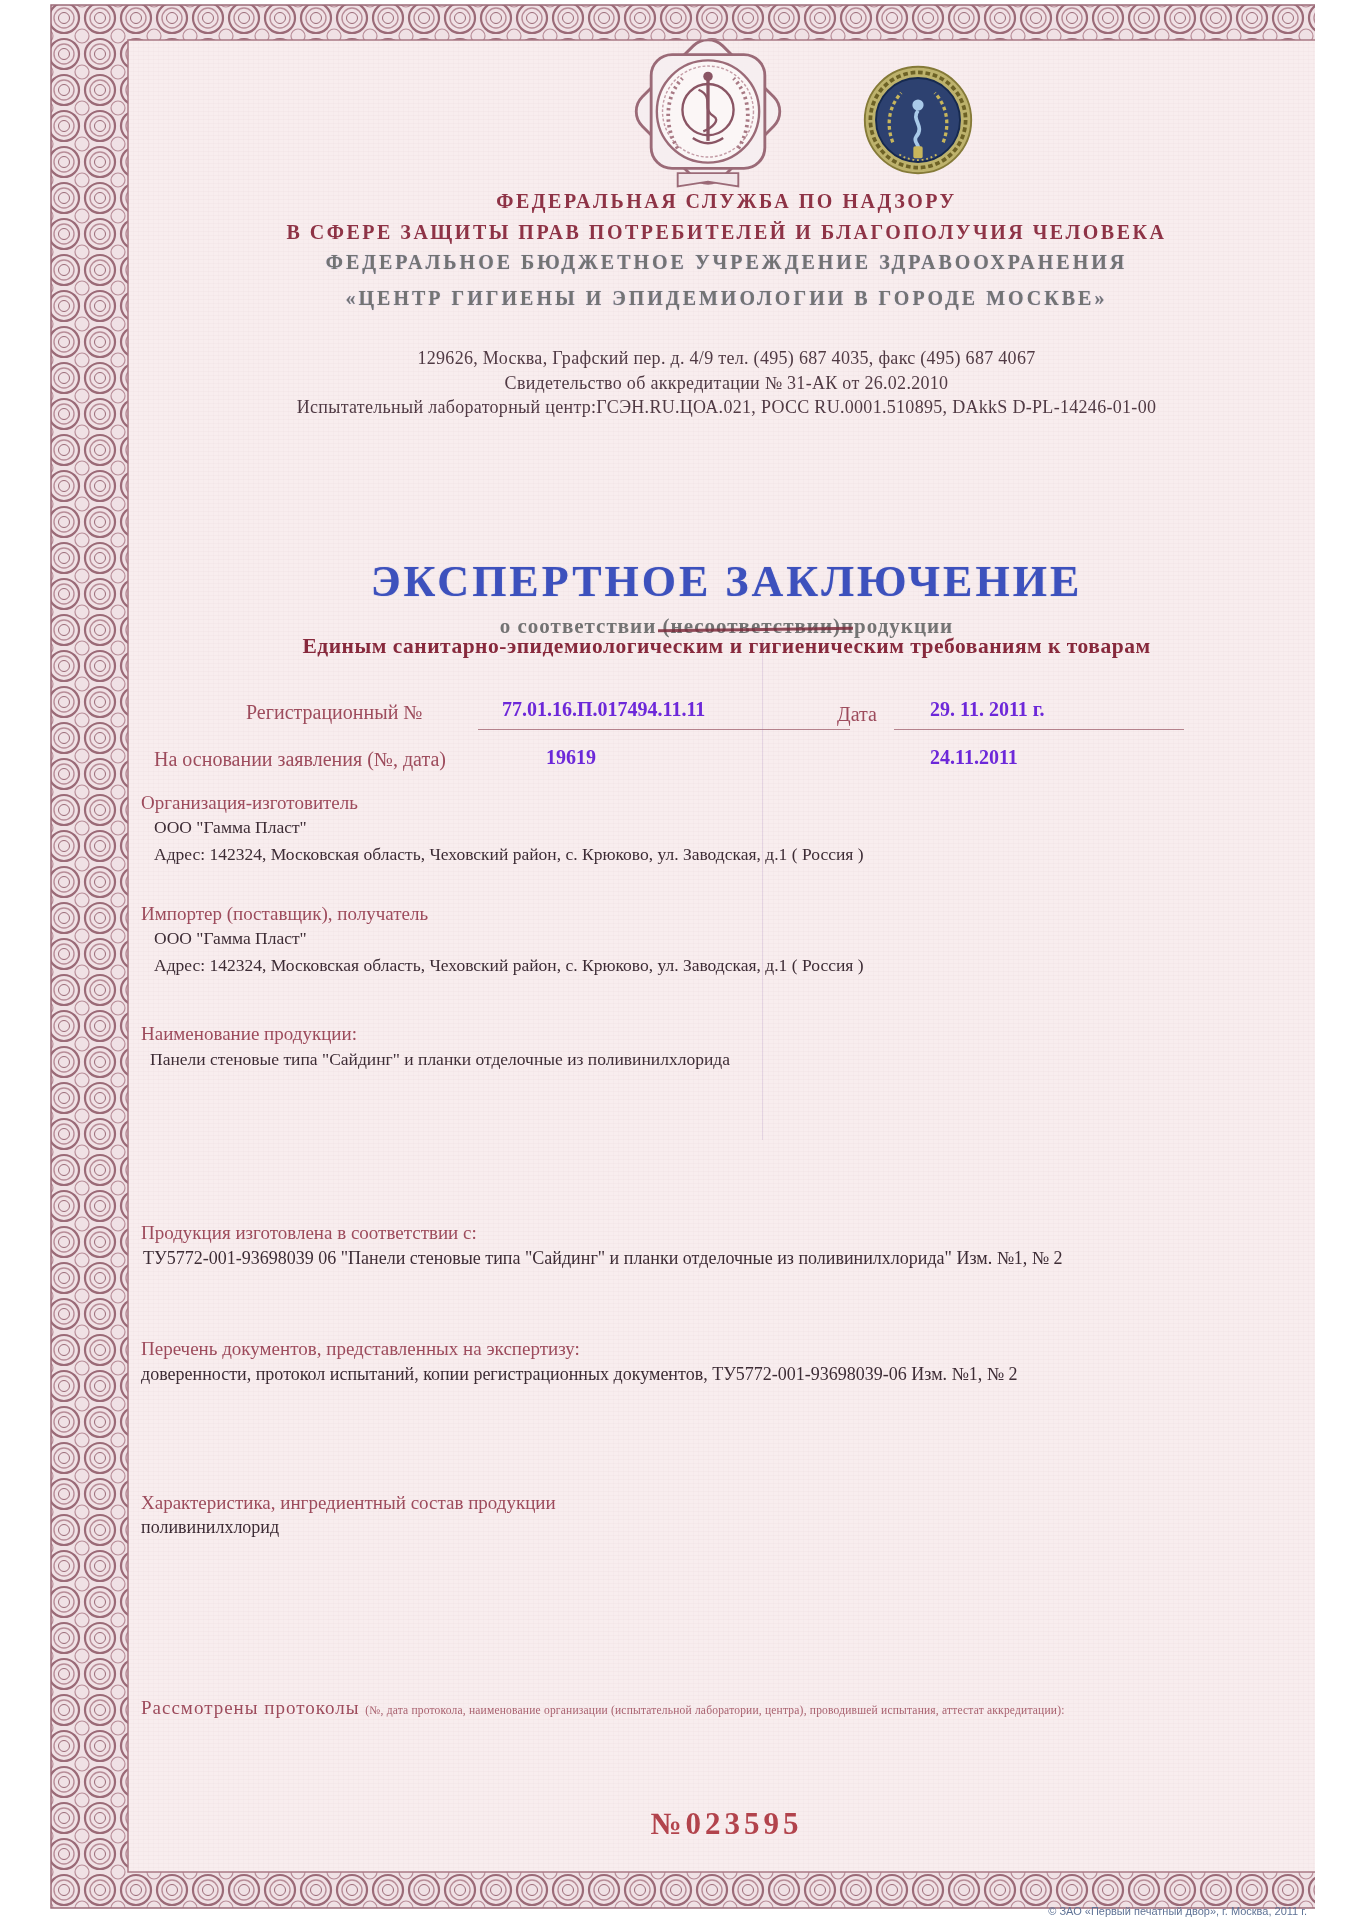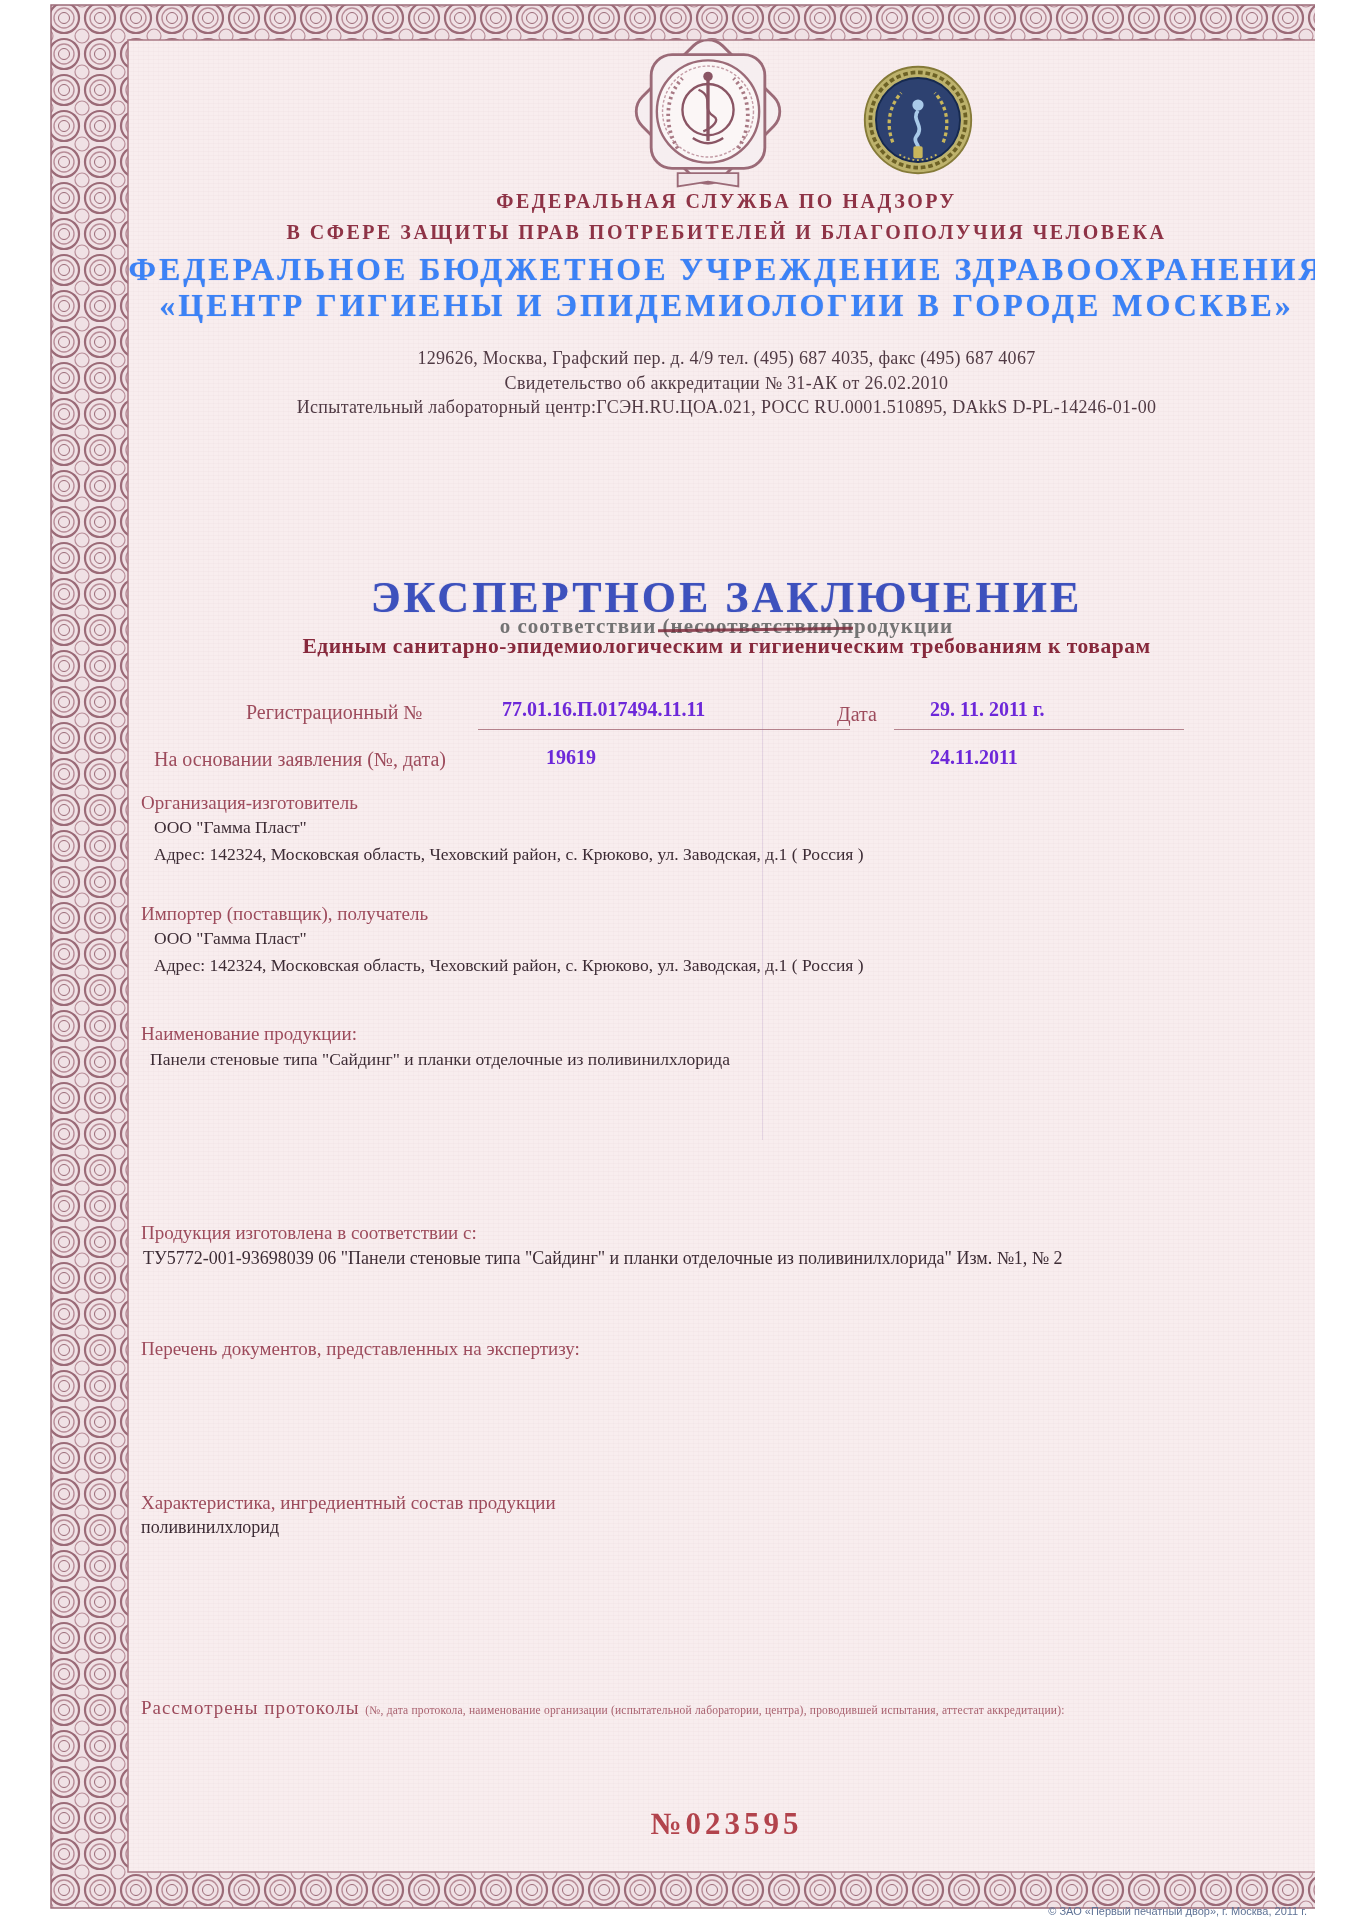--- a/index.html
+++ b/index.html
@@ -7,23 +7,23 @@
         font-family:"Liberation Serif","DejaVu Serif",serif;}
   .border-svg{position:absolute;left:0;top:0;}
   .paper-texture{position:absolute;left:82px;top:40px;width:1197px;height:1832px;pointer-events:none;
     background:
       repeating-linear-gradient(0deg, rgba(190,150,160,0.05) 0 1px, transparent 1px 4px),
       repeating-linear-gradient(90deg, rgba(190,150,160,0.04) 0 1px, transparent 1px 5px);}
   .t{position:absolute;white-space:nowrap;}
   .center{left:82px;width:1197px;text-align:center;white-space:nowrap;}
   .label{color:#9d4b5c;font-size:19px;}
   .svc{font-weight:bold;color:#8e3346;font-size:20px;letter-spacing:2.5px;}
-  .inst{font-weight:bold;color:#3b82f6;font-size:32px;letter-spacing:3px;text-shadow:0 0 1px rgba(85,101,198,0.45);}
+  .inst{font-weight:bold;color:#737373;font-size:20px;letter-spacing:3px;text-shadow:0 0 1px rgba(85,101,198,0.45);}
   .addr{color:#503a44;font-size:18px;letter-spacing:0.3px;}
-  .doc-title{font-weight:bold;color:#3d51bd;font-size:44px;letter-spacing:3px;text-shadow:0 0 1px rgba(61,81,189,0.5);margin-top:16px;}
+  .doc-title{font-weight:bold;color:#3d51bd;font-size:44px;letter-spacing:3px;text-shadow:0 0 1px rgba(61,81,189,0.5);}
   .sub1{font-weight:bold;color:#737373;font-size:21px;letter-spacing:1px;}
   .sub2{font-weight:bold;color:#87293c;font-size:21.5px;letter-spacing:0.5px;}
   .struck{position:relative;display:inline-block;}
   .struck::after{content:"";position:absolute;left:-5px;right:-12px;top:54%;border-top:3px solid #7c2c3c;transform:rotate(-0.8deg);opacity:0.85;}
   .bold-val{font-weight:bold;color:#6d28d9;font-size:20px;}
   .val{color:#3d2c35;font-size:18px;}
   .name-val{color:#3d2c35;font-size:17.5px;}
   .rule{position:absolute;border-top:1.5px solid rgba(164,104,116,0.8);height:0;}
   .note-small{font-size:11.5px;color:#a8606e;letter-spacing:0.2px;}
   .serial{color:#b2434c;font-size:31px;letter-spacing:4px;font-weight:bold;}
@@ -117,20 +117,21 @@
 
   <div class="t label" style="left:95px;top:1023px;">Наименование продукции:</div>
   <div class="t name-val" style="left:104px;top:1049px;">Панели стеновые типа "Сайдинг" и планки отделочные из поливинилхлорида</div>
 
   <div class="crease" style="left:716px;top:640px;height:500px;"></div>
 
   <div class="t label" style="left:95px;top:1222px;">Продукция изготовлена в соответствии с:</div>
   <div class="t val" style="left:97px;top:1248px;">ТУ5772-001-93698039 06 "Панели стеновые типа "Сайдинг" и планки отделочные из поливинилхлорида" Изм. №1, № 2</div>
 
   <div class="t label" style="left:95px;top:1338px;">Перечень документов, представленных на экспертизу:</div>
+  <div class="t val" style="left:95px;top:1364px;">доверенности, протокол испытаний, копии регистрационных документов, ТУ5772-001-93698039-06 Изм. №1, № 2</div>
 
   <div class="t label" style="left:95px;top:1492px;">Характеристика, ингредиентный состав продукции</div>
   <div class="t val" style="left:95px;top:1517px;">поливинилхлорид</div>
 
   <div class="t" style="left:95px;top:1697px;">
     <span class="label" style="letter-spacing:1px;">Рассмотрены протоколы </span><span class="note-small">(№, дата протокола, наименование организации (испытательной лаборатории, центра), проводившей испытания, аттестат аккредитации):</span>
   </div>
 
   <div class="t center serial" style="top:1806px;">№023595</div>
   <div class="t credit" style="right:8px;top:1905px;">© ЗАО «Первый печатный двор»,  г. Москва, 2011 г.</div>

